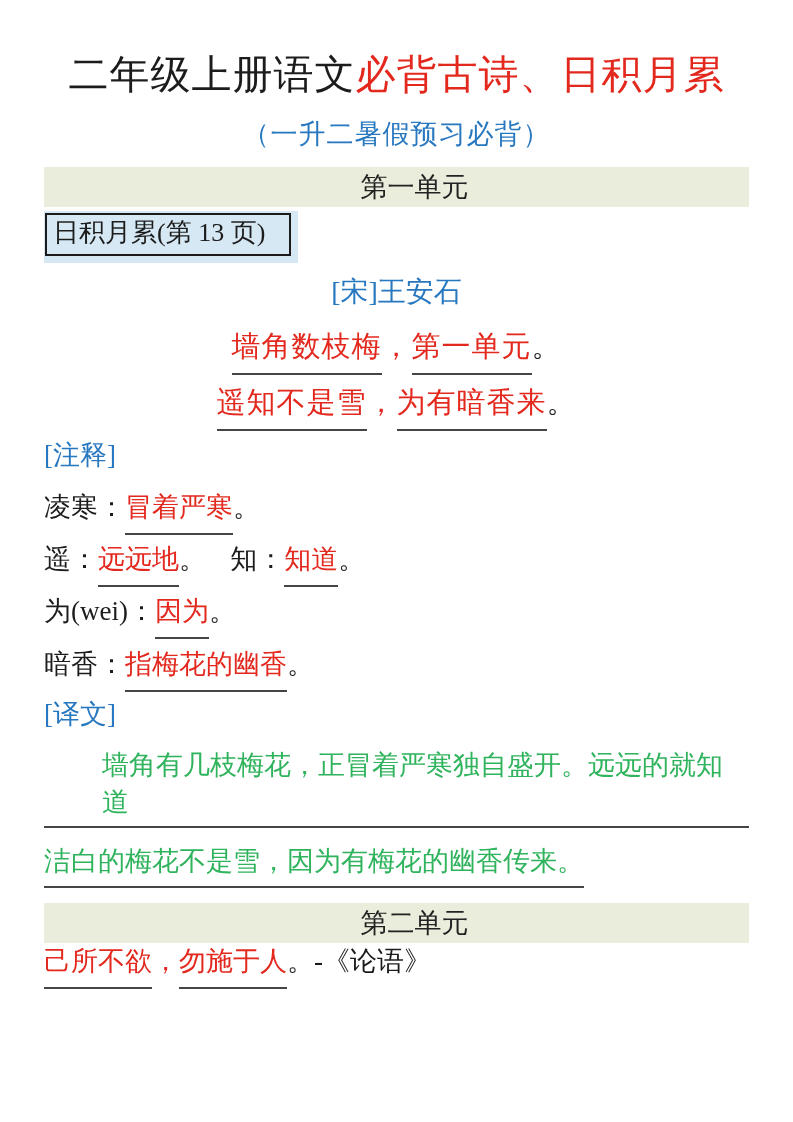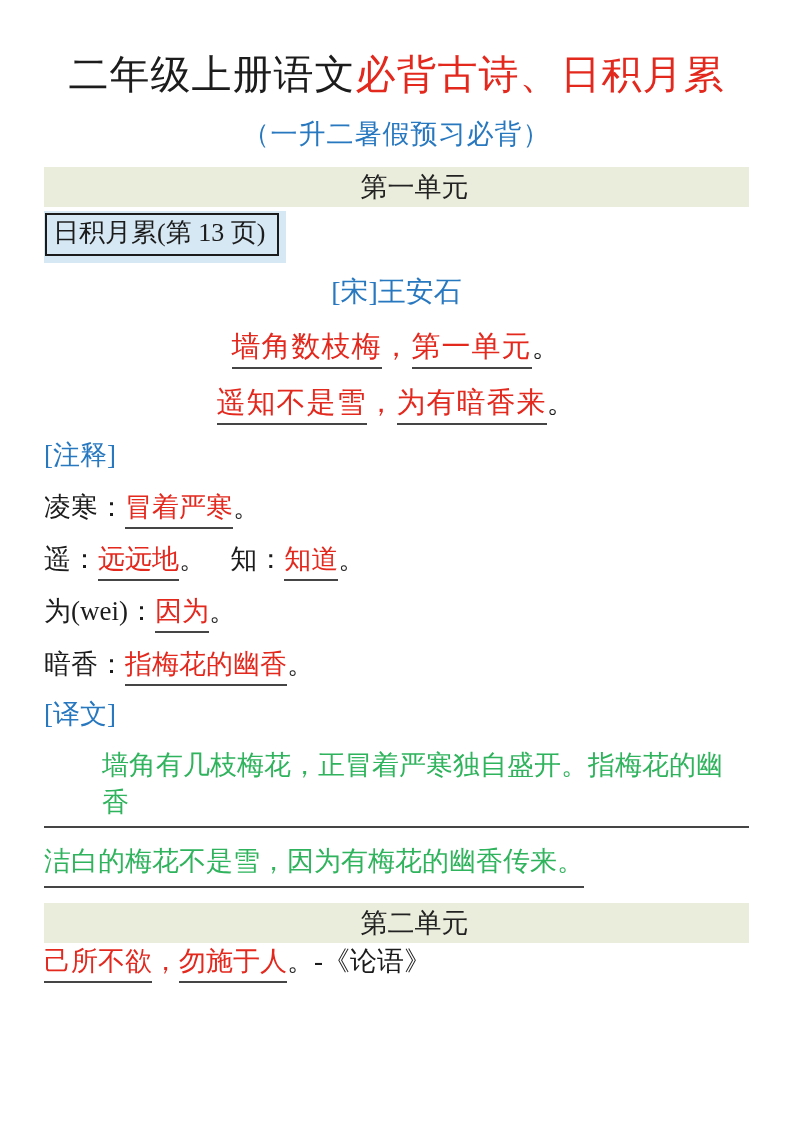--- a/index.html
+++ b/index.html
@@ -11,21 +11,21 @@
   }
   .page{padding:50px 44px 0 44px;}
 
   
   .red{color:#e3281e;}
   .blue{color:#2878c0;}
   .green{color:#2fb35c;}
   .black{color:#1c1c1c;}
 
   
-  .u{border-bottom:2px solid #454545;padding-bottom:5px;}
+  .u{border-bottom:2px solid #454545;padding-bottom:11px;}
   .u-full{border-bottom:2px solid #454545;padding-bottom:6px;display:inline-block;}
 
   .title{
     text-align:center;font-size:40px;line-height:1.25;
     letter-spacing:1px;white-space:nowrap;
   }
   .subtitle{
     text-align:center;font-size:27px;margin-top:16px;letter-spacing:1px;
   }
 
@@ -34,21 +34,21 @@
     height:40px;line-height:41px;margin-top:15px;color:#222;padding-left:36px;
   }
 
   .hl-row{margin-top:4px;}
   .hl{
     background:#d6e8f4;display:inline-block;
     padding:2px 7px 7px 1px;
   }
   .hl-inner{
     display:inline-block;border:2px solid #1b1b1b;background:#d6e8f4;
-    font-size:26px;line-height:1.25;padding:2px 12px 4px 6px;
+    font-size:26px;line-height:1.25;padding:2px 24px 4px 6px;
   }
 
   .centerline{text-align:center;}
   .poem-title{font-size:28px;margin-top:12px;}
   .poem-author{font-size:28px;margin-top:10px;}
   .poem-line{font-size:29px;margin-top:16px;letter-spacing:1px;}
 
   .label-line{font-size:27px;margin-top:14px;}
   .note-line{font-size:27px;margin-top:16px;line-height:1.35;}
   .gap-left{margin-left:0.9em;}
@@ -97,21 +97,21 @@
     <span class="black">为(wei)：</span><span class="red u">因为</span><span class="black">。</span>
   </div>
 
   <div class="note-line">
     <span class="black">暗香：</span><span class="red u">指梅花的幽香</span><span class="black">。</span>
   </div>
 
   <div class="label-line blue">[译文]</div>
 
   <div class="trans-line">
-    <span class="green u-full indent2">墙角有几枝梅花，正冒着严寒独自盛开。指梅花的幽香</span>
+    <span class="green u-full indent2">墙角有几枝梅花，正冒着严寒独自盛开。远远的就知道</span>
   </div>
   <div class="trans-line">
     <span class="green u-full">洁白的梅花不是雪，因为有梅花的幽香传来。</span>
   </div>
 
   <div class="band">第二单元</div>
 
 
   <div class="row-line">
     <span class="red u">己所不欲</span><span class="red">，</span><span class="red u">勿施于人</span><span class="black">。</span><span class="black">-《论语》</span>

